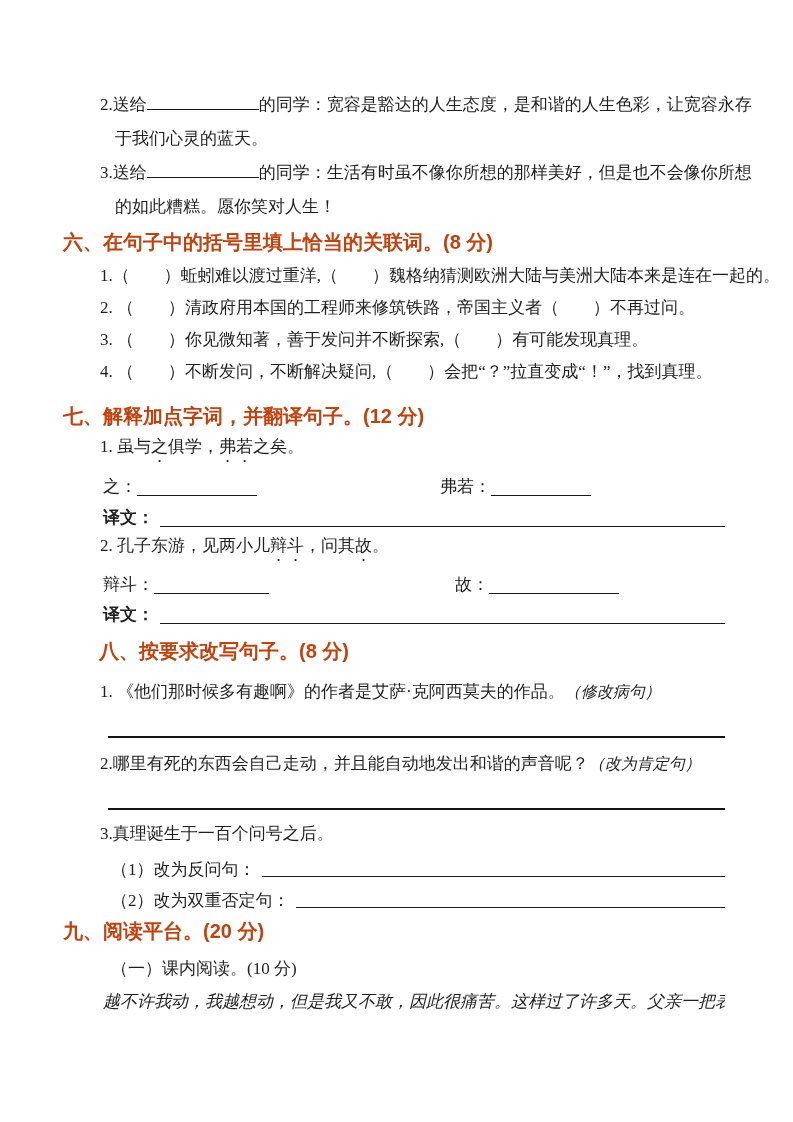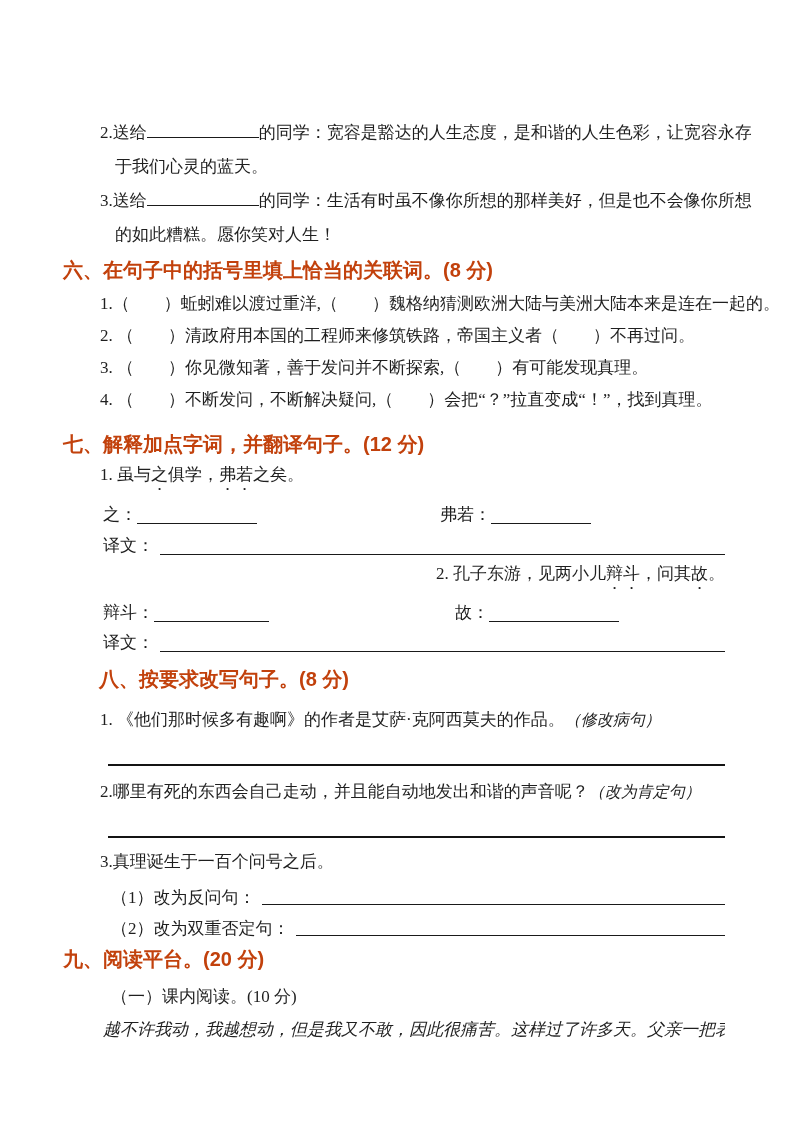--- a/index.html
+++ b/index.html
@@ -1,19 +1,19 @@
 <!DOCTYPE html>
 <html><head>
 <meta charset="utf-8">
 <style>
   html,body { margin:0; padding:0; background:#ffffff; }
   body { width:793px; height:1122px; position:relative; overflow:hidden;
          font-family:"Liberation Serif","DejaVu Serif",serif; color:#1f1f1f; }
   .page { box-sizing:border-box; width:793px; height:1122px;
-          padding:116px 68px 0 63px; }
+          padding:88px 68px 0 63px; }
 
   
   h2 { margin:0; font-family:"Liberation Sans","DejaVu Sans",sans-serif;
        font-weight:700; font-size:20px; line-height:28px; color:#c2410c; }
   .h-s6 { margin-top:4px; }
   .h-s7 { margin-top:14px; }
   .h-s8 { margin-top:9px;margin-left:36px; }
   .h-s9 { margin-top:5px; }
 
   
@@ -24,39 +24,39 @@
            height:14px; vertical-align:baseline; }
   .blank-gift { width:112px; }
 
   
   .s6-group { margin-top:4px; }
   .s6-item { margin-left:37px; line-height:32px; font-size:17px; white-space:nowrap; }
 
   
   .s7-sent { margin-left:37px; line-height:30px; font-size:17px; }
   .s7-sent.q1 { margin-top:2px; }
-  .s7-sent.q2 { margin-top:0;text-align:right; }
+  .s7-sent.q2 { margin-top:0; }
   .dotted { -webkit-text-emphasis:filled dot #222; -webkit-text-emphasis-position:under;
             text-emphasis:filled dot #222; text-emphasis-position:under right; }
   .label-row { display:flex; align-items:flex-end; margin-left:40px; height:28px;
                font-size:17px; }
   .label-row.r1 { margin-top:6px; }
   .label-row.r2 { margin-top:5px; }
   .label-row .lbl { flex:0 0 auto; line-height:26px; }
   .b-zhi   { width:120px; margin-bottom:4px; }
   .b-furuo { width:100px; margin-bottom:4px; }
   .b-biandou { width:115px; margin-bottom:4px; }
   .b-gu    { width:130px; margin-bottom:4px; }
   .col2-a { margin-left:183px; }
   .col2-b { margin-left:186px; }
 
   .fill-row { display:flex; align-items:flex-end; margin-left:40px; height:28px; font-size:17px; }
   .fill-row.f1 { margin-top:3px; }
   .fill-row.f2 { margin-top:2px; }
-  .fill-row .lbl { flex:0 0 auto; line-height:26px; }
+  .fill-row .lbl { flex:0 0 auto; line-height:26px;font-weight:bold; }
   .fill-line { flex:1 1 auto; border-bottom:1.5px solid #1a1a1a; margin:0 0 4px 6px; height:0; }
 
   
   .s8-q { margin-left:37px; line-height:28px; font-size:17px; }
   .s8-q1 { margin-top:13px; }
   .s8-q2 { margin-top:12px; white-space:nowrap; }
   .s8-q3 { margin-top:10px; }
   .kai { font-style:italic; font-family:"Liberation Serif","DejaVu Serif",serif; }
   .note { font-size:16px; }
   .ans-line { margin-left:45px; width:617px; height:0; border-bottom:2px solid #141414; }

